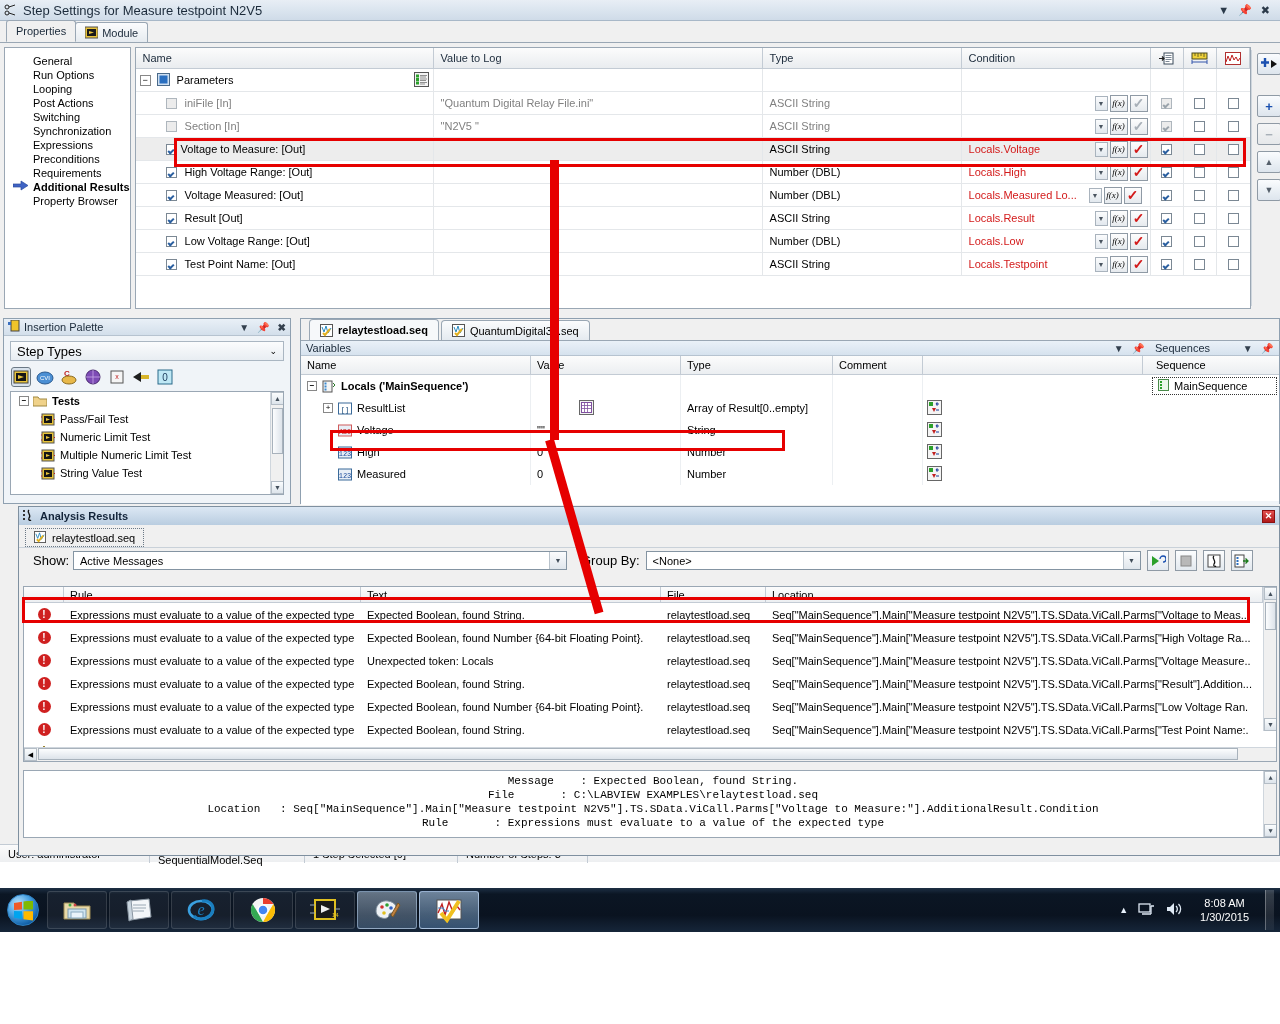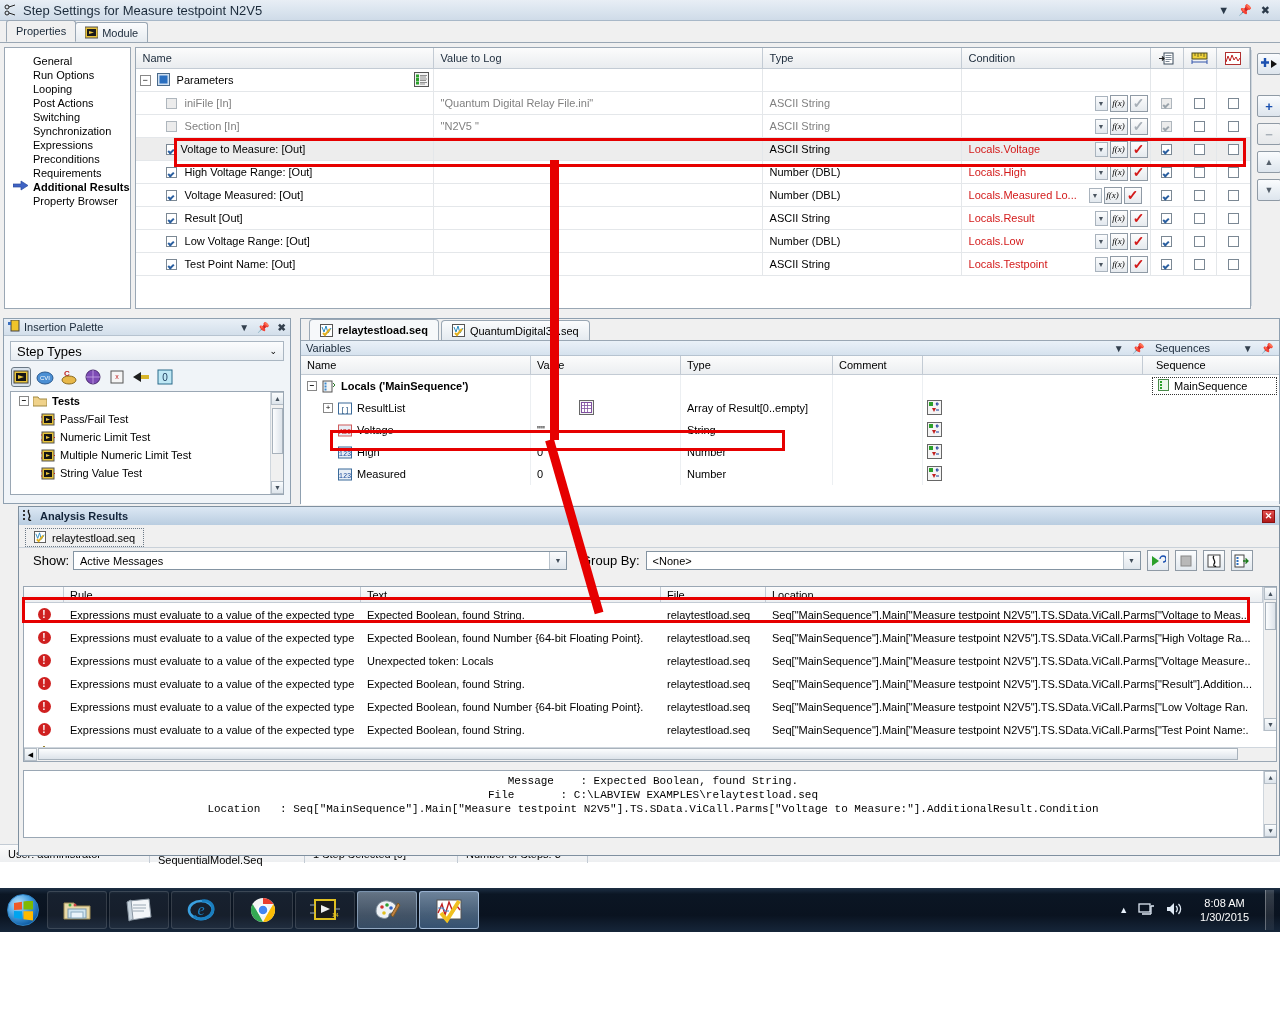--- a/index.html
+++ b/index.html
@@ -1019,20 +1019,21 @@
     <div style="position:absolute;left:0;bottom:0;width:100%;height:14px;background:#f0f0f0;border-top:1px solid #cfd6dd;">
       <div style="position:absolute;left:0;width:13px;height:13px;background:linear-gradient(to bottom,#fafcfd,#dde4eb);border:1px solid #b4bdc6;display:flex;align-items:center;justify-content:center;font-size:7px;">◀</div>
       <div style="position:absolute;left:14px;width:1200px;height:12px;background:linear-gradient(to bottom,#fcfdfe,#dde3ea);border:1px solid #a8b2bc;"></div>
     </div>
   </div>
 
   <div class="detail-box">
     <div class="dline">Message    : Expected Boolean, found String.</div>
     <div class="dline">File       : C:\LABVIEW EXAMPLES\relaytestload.seq</div>
     <div class="dline">Location   : Seq["MainSequence"].Main["Measure testpoint N2V5"].TS.SData.ViCall.Parms["Voltage to Measure:"].AdditionalResult.Condition</div>
+    <div class="dline">Rule       : Expressions must evaluate to a value of the expected type</div>
     <div class="vscroll" style="right:0;top:0;height:100%;">
       <div class="arw" style="top:0">▲</div>
       <div class="arw" style="bottom:0">▼</div>
     </div>
   </div>
 
 </div>
 
 <div class="redbox" style="left:174px;top:138px;width:1072px;height:29px;"></div>
 <div class="redbox" style="left:330px;top:430px;width:455px;height:21px;"></div>

